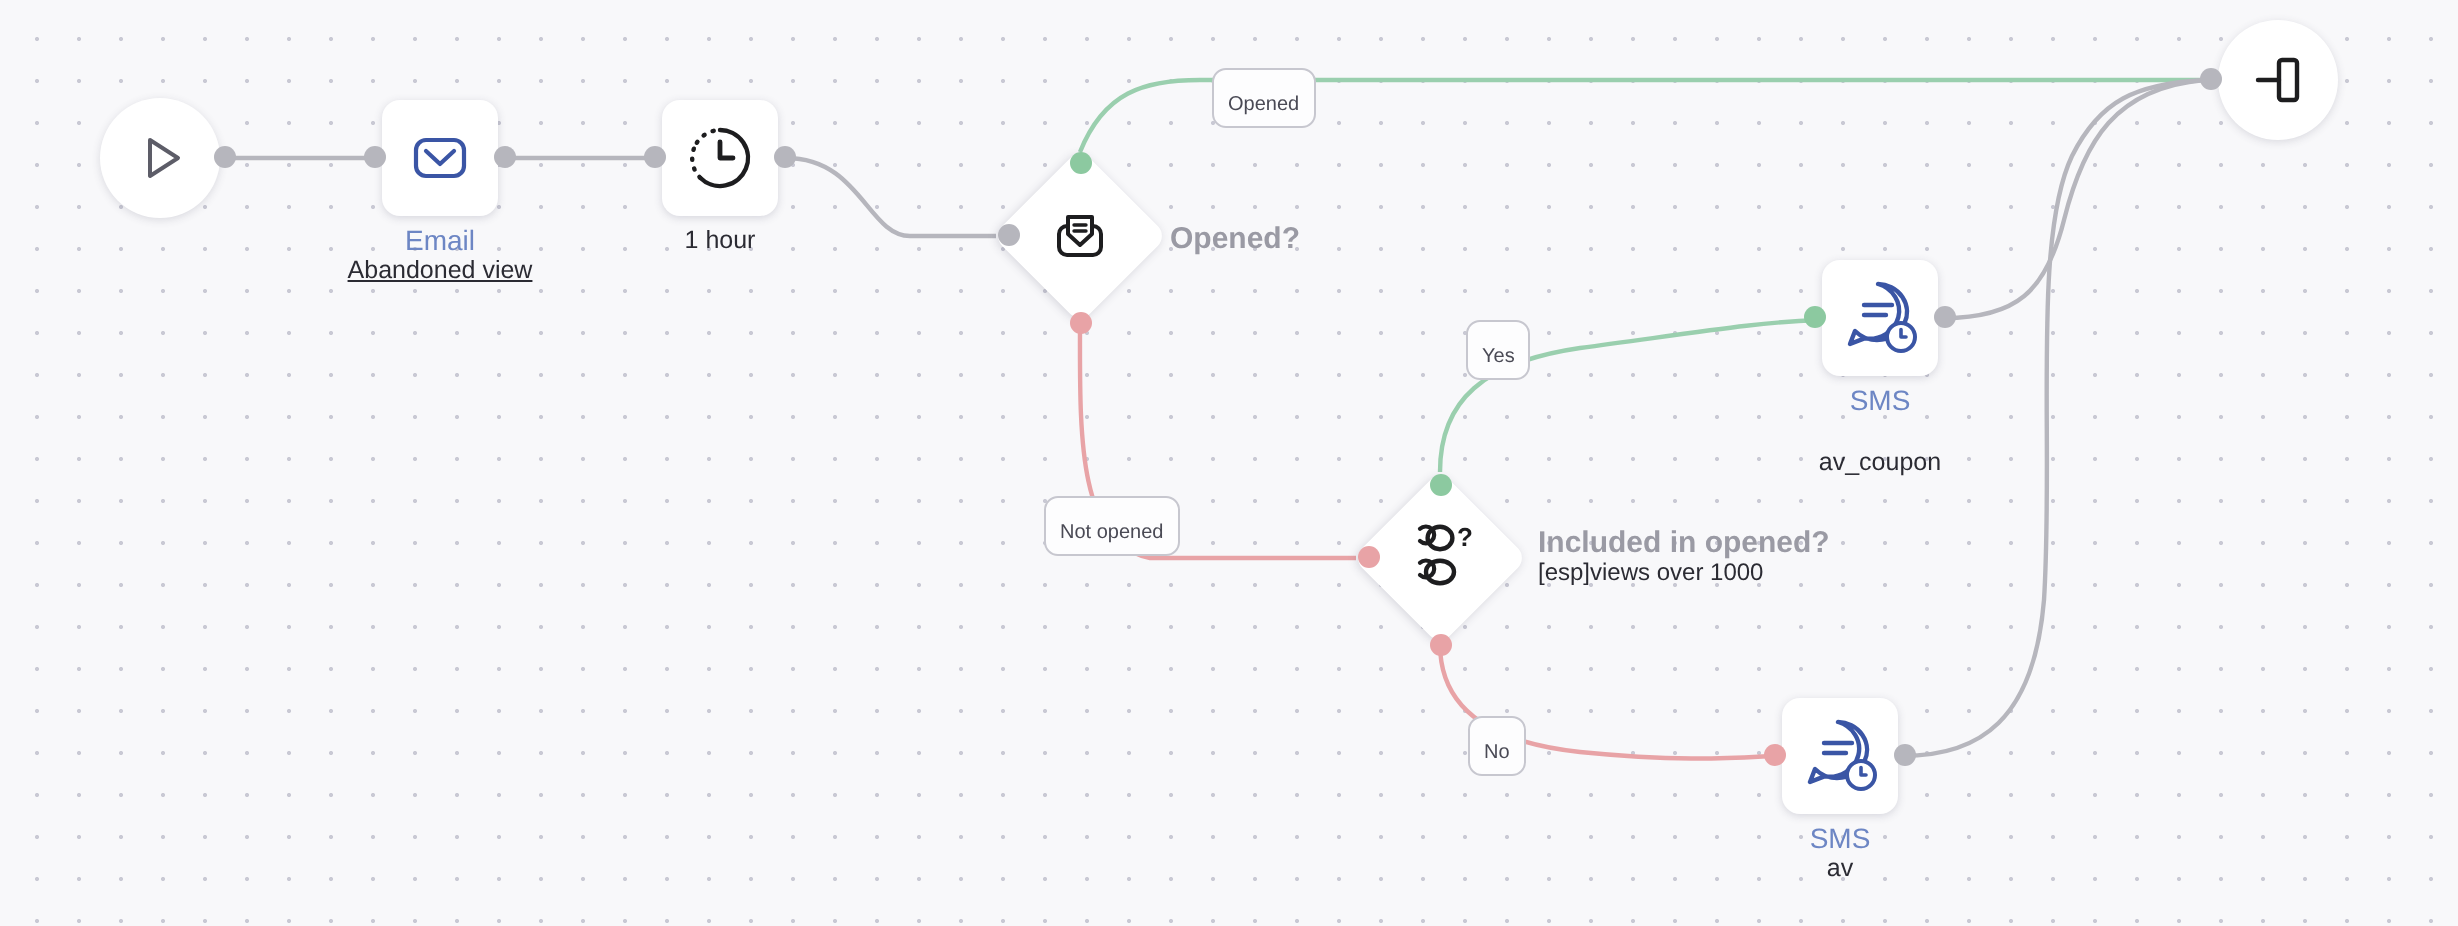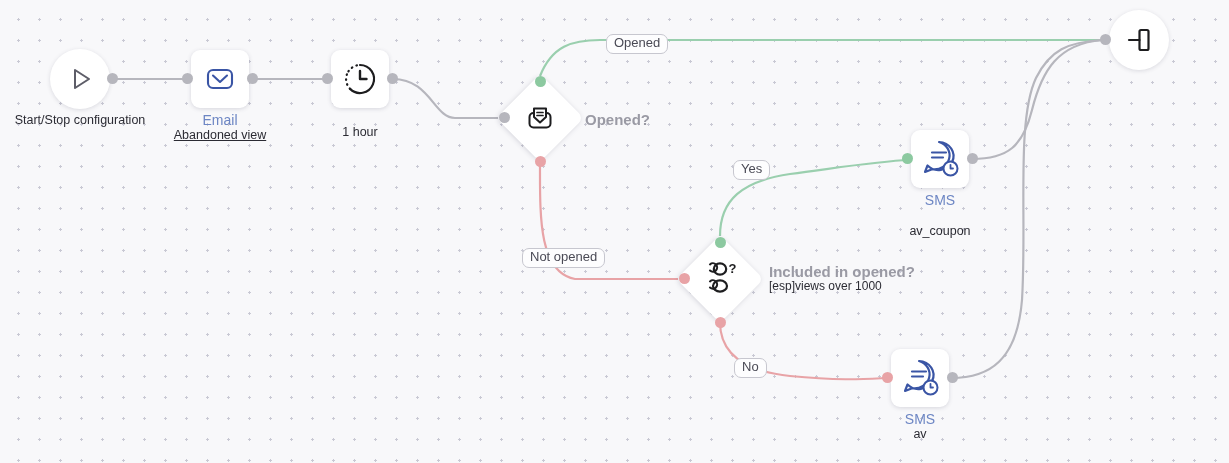--- a/index.html
+++ b/index.html
@@ -97,22 +97,22 @@
     color: #2b2b33;
     font-size: 12px;
     line-height: 16px;
     white-space: nowrap;
   }
   .edge-label {
     position: absolute;
     background: #fdfdfe;
     border: 1px solid #c7c7cf;
     border-radius: 7px;
-    padding: 0 7px 3px 7px;
-    font-size: 13px;
+    padding: 10px 7px 3px 7px;
+    font-size: 10px;
     color: #4a4a55;
     line-height: 15px;
     white-space: nowrap;
   }
 </style>
 </head>
 <body>
 
 <div id="canvas">
 
@@ -138,21 +138,20 @@
   </svg>
 
   <div class="node" style="left:50px; top:49px;">
     <div class="round-node">
       <svg width="30" height="30" viewBox="0 0 30 30">
         <path d="M 10,6 L 24,15 L 10,24 Z" fill="none" stroke="#5d5d68" stroke-width="2" stroke-linejoin="round"></path>
       </svg>
     </div>
     <div class="port" style="left:57px; top:24px;"></div>
   </div>
-  <div class="node-label" style="left:0px; top:113px; width:160px;">Start/Stop configuration</div>
 
   <div class="node" style="left:191px; top:50px;">
     <div class="box-node">
       <svg width="34" height="34" viewBox="0 0 34 34">
         <rect x="5" y="8" width="24" height="18" rx="5" ry="5" fill="none" stroke="#3a55a5" stroke-width="2.1"></rect>
         <path d="M 10,13.5 L 17,20 L 24,13.5" fill="none" stroke="#3a55a5" stroke-width="2.1" stroke-linecap="round" stroke-linejoin="round"></path>
       </svg>
     </div>
     <div class="port" style="left:-9px; top:23px;"></div>
     <div class="port" style="left:56px; top:23px;"></div>
@@ -165,21 +164,21 @@
       <svg width="36" height="36" viewBox="0 0 36 36">
         <path d="M 18,4 A 14,14 0 1 1 8.1,27.9" fill="none" stroke="#1d1d1f" stroke-width="2.2" stroke-linecap="round"></path>
         <path d="M 8.1,27.9 A 14,14 0 0 1 6.4,10.4" fill="none" stroke="#1d1d1f" stroke-width="2.2" stroke-linecap="round" stroke-dasharray="0.6 4.4"></path>
         <path d="M 6.4,10.4 A 14,14 0 0 1 18,4" fill="none" stroke="#1d1d1f" stroke-width="2.2" stroke-linecap="round" stroke-dasharray="0.6 4.4"></path>
         <path d="M 18,10 L 18,18 L 24.5,18" fill="none" stroke="#1d1d1f" stroke-width="2.4" stroke-linecap="round" stroke-linejoin="round"></path>
       </svg>
     </div>
     <div class="port" style="left:-9px; top:23px;"></div>
     <div class="port" style="left:56px; top:23px;"></div>
   </div>
-  <div class="node-label" style="left:290px; top:113px; width:140px;margin-top:12px;">1 hour</div>
+  <div class="node-label" style="left:290px; top:113px; width:140px;">1 hour</div>
 
   <div class="node" style="left:509px; top:87px; width:62px; height:62px;">
     <div class="diamond-node"></div>
     <div class="diamond-inner">
       <svg width="32" height="32" viewBox="0 0 32 32">
         <rect x="5.5" y="11" width="21" height="14.5" rx="4" ry="4" fill="none" stroke="#1d1d1f" stroke-width="2"></rect>
         <path d="M 10,6.5 L 22,6.5 L 22,15 L 16,20.5 L 10,15 Z" fill="#ffffff" stroke="#1d1d1f" stroke-width="2" stroke-linejoin="round"></path>
         <path d="M 13,10.5 L 19,10.5 M 13,13.5 L 19,13.5" stroke="#1d1d1f" stroke-width="1.7" stroke-linecap="round"></path>
       </svg>
     </div>

